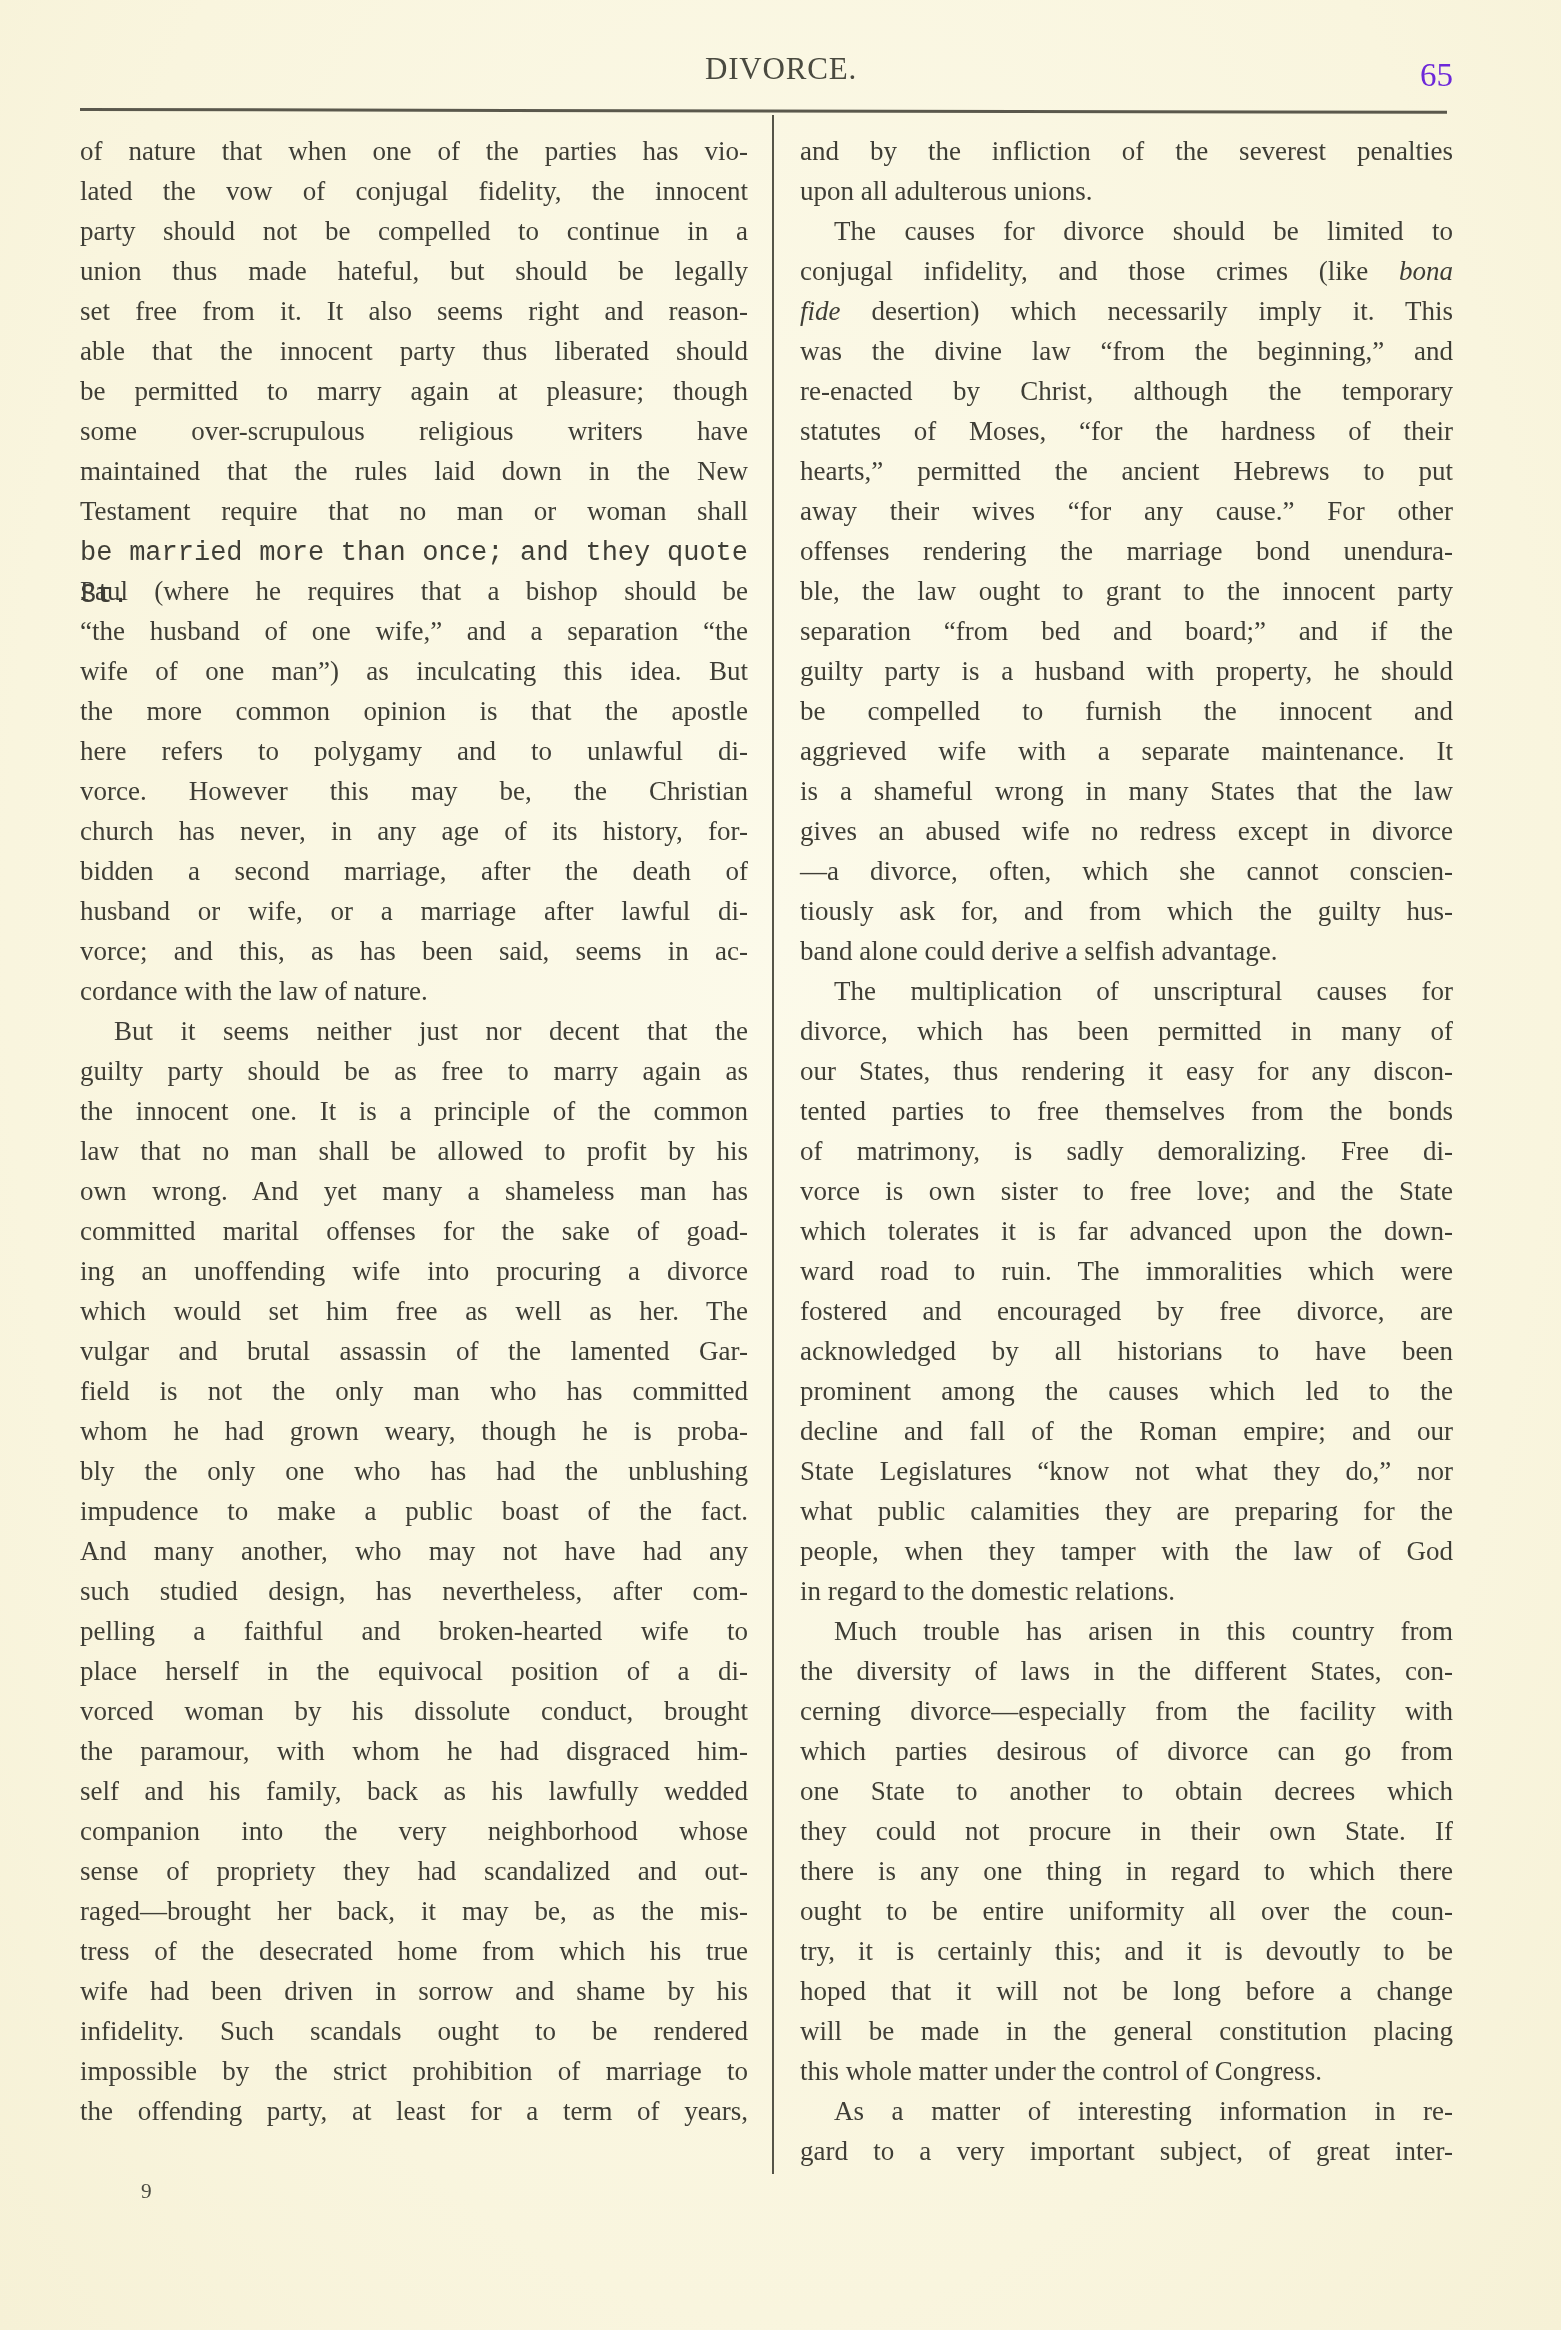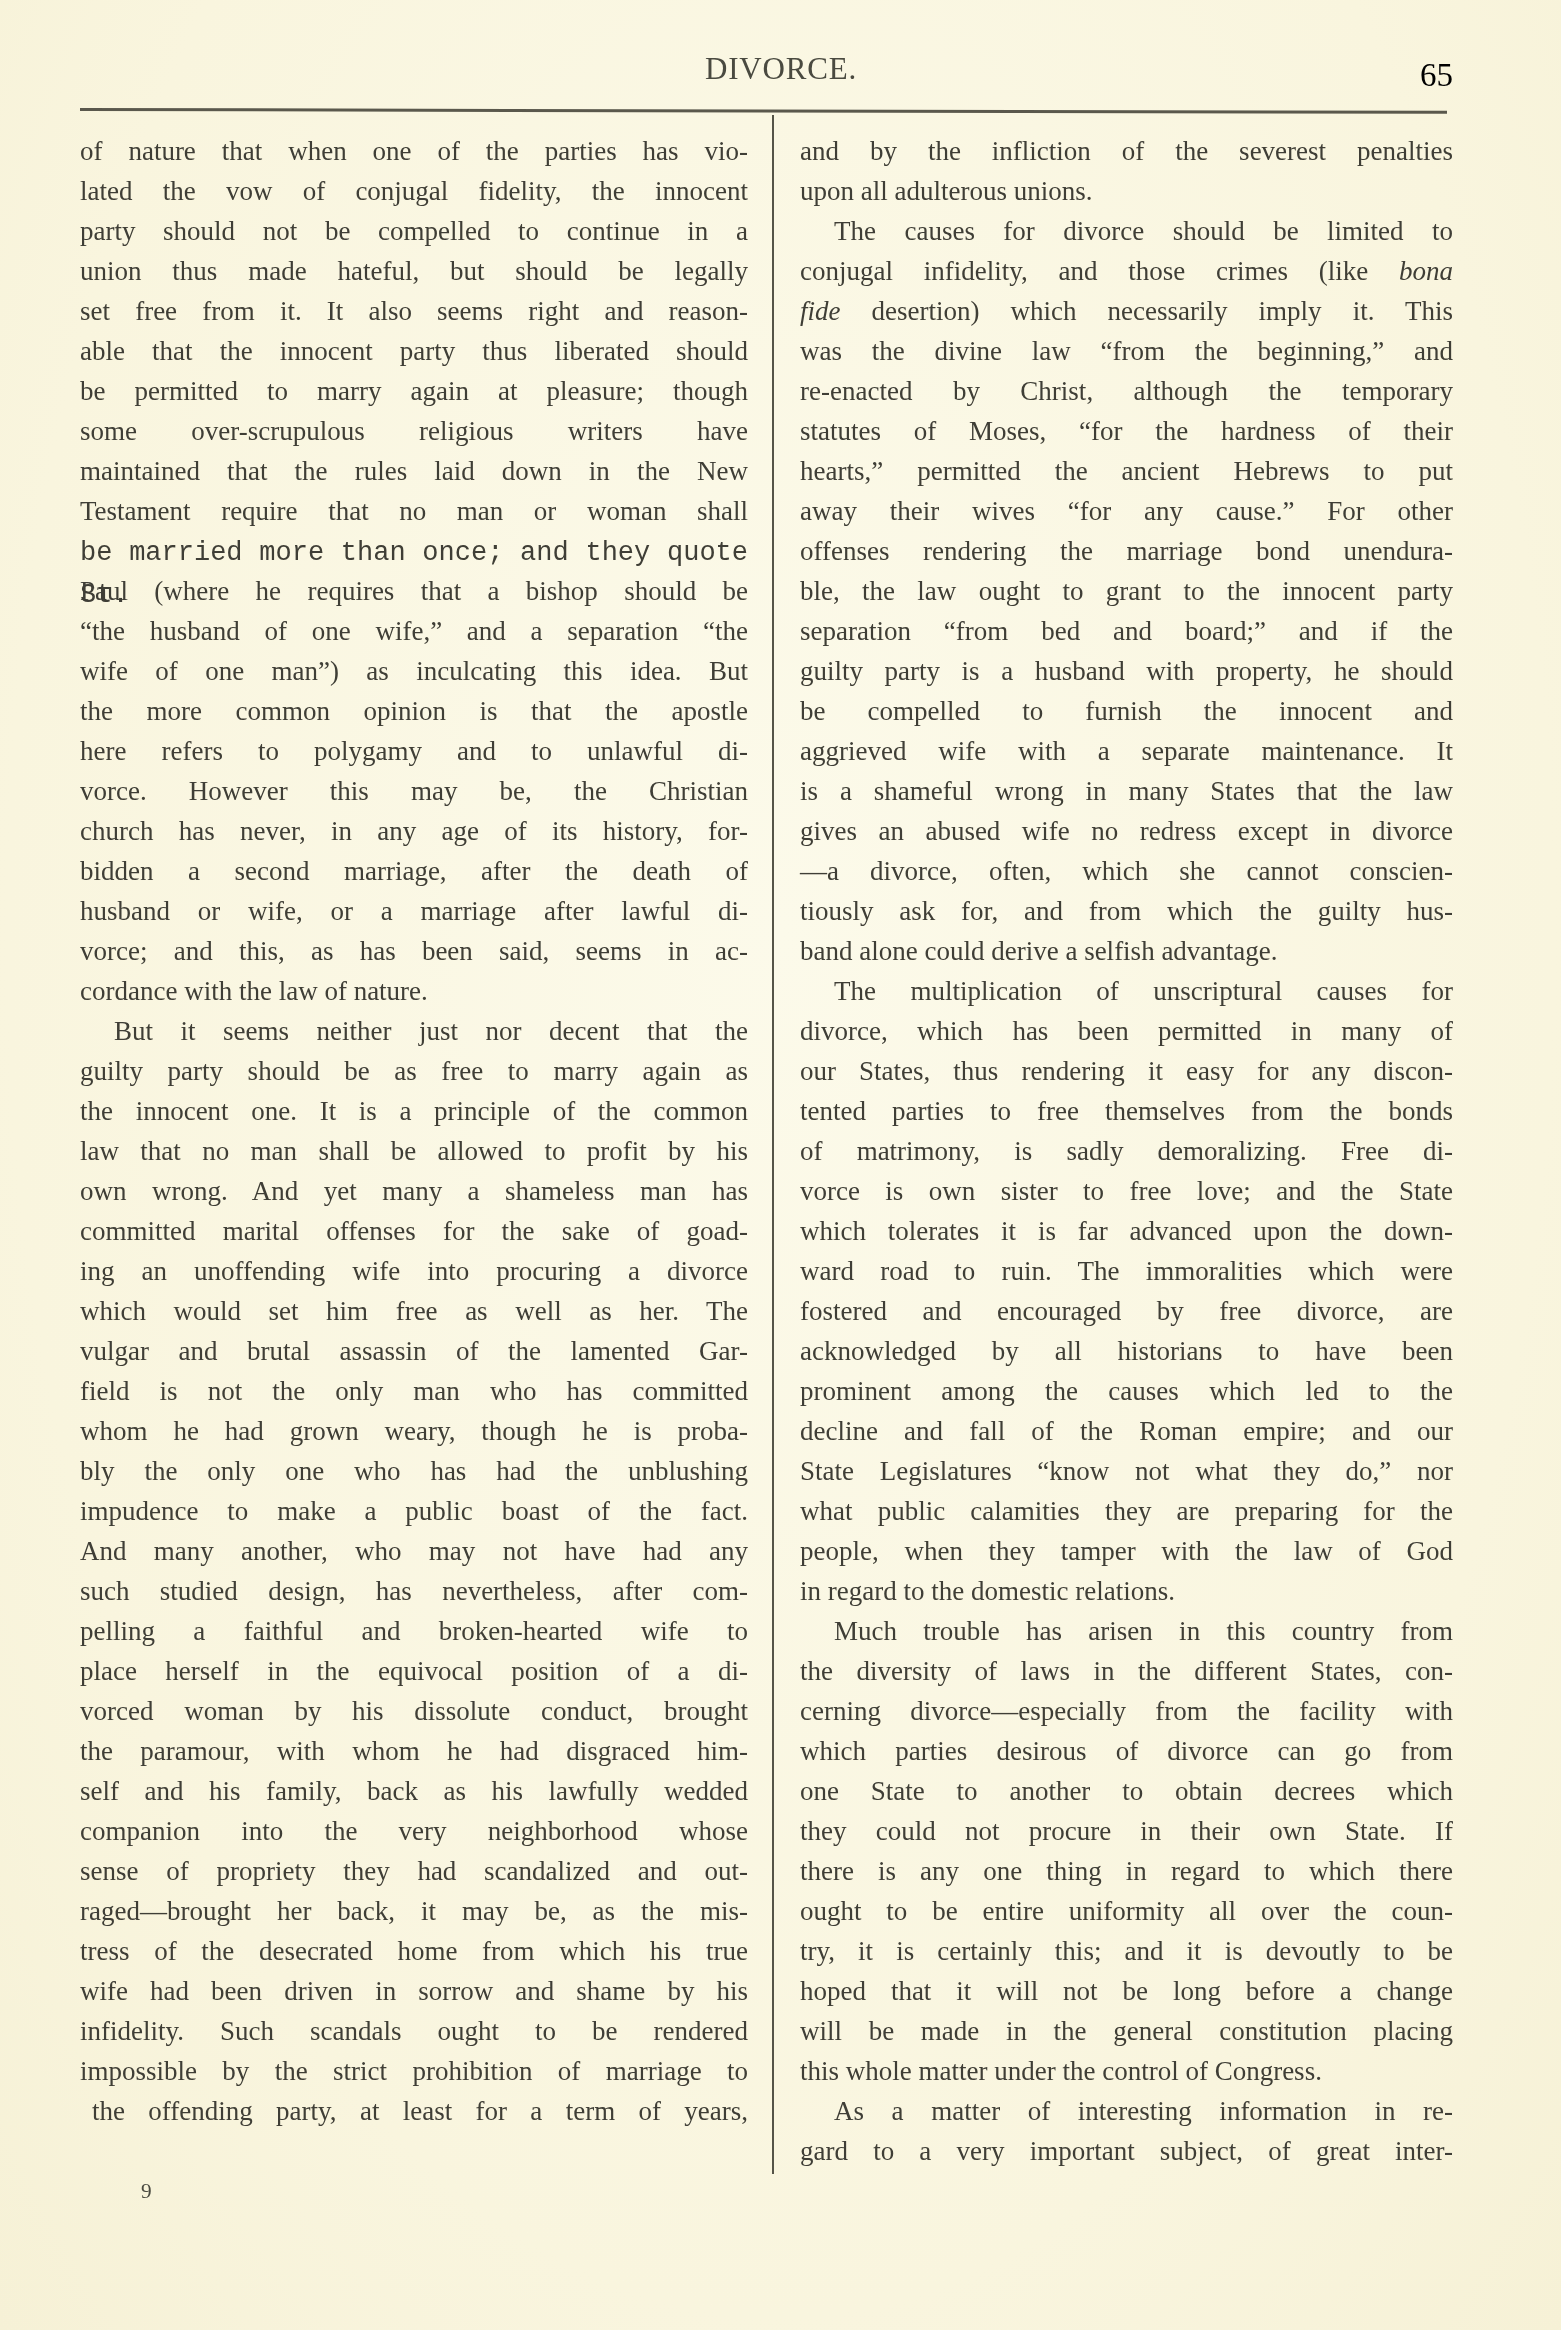--- a/index.html
+++ b/index.html
@@ -24,21 +24,21 @@
       text-align: center;
       font-size: 31px;
       letter-spacing: 0.8px;
       color: #4a4a40;
     }
     .page-number {
       position: absolute;
       top: 57px;
       left: 1420px;
       font-size: 33px;
-      color: #000000;
+      color: #6d28d9;
     }
     .head-rule {
       position: absolute;
       left: 80px;
       width: 1367px;
       top: 108px;
       height: 2.5px;
       background: #5a584c;
       transform: rotate(0.12deg);
       transform-origin: left center;
@@ -136,21 +136,21 @@
     <div class="line"><span style="white-space: normal;">vorced woman by his dissolute conduct, brought</span></div>
     <div class="line"><span style="white-space: normal;">the paramour, with whom he had disgraced him-</span></div>
     <div class="line"><span style="white-space: normal;">self and his family, back as his lawfully wedded</span></div>
     <div class="line"><span style="white-space: normal;">companion into the very neighborhood whose</span></div>
     <div class="line"><span style="white-space: normal;">sense of propriety they had scandalized and out-</span></div>
     <div class="line"><span style="white-space: normal;">raged—brought her back, it may be, as the mis-</span></div>
     <div class="line"><span style="white-space: normal;">tress of the desecrated home from which his true</span></div>
     <div class="line"><span style="white-space: normal;">wife had been driven in sorrow and shame by his</span></div>
     <div class="line"><span style="white-space: normal;">infidelity.  Such scandals ought to be rendered</span></div>
     <div class="line"><span style="white-space: normal;">impossible by the strict prohibition of marriage to</span></div>
-    <div class="line"><span style="white-space: normal; margin-left: 12px;">the offending party, at least for a term of years,</span></div>
+    <div class="line"><span style="white-space: normal;">the offending party, at least for a term of years,</span></div>
   </div>
 <div class="column col-right" id="col-right">
     <div class="line"><span style="white-space: normal;">and by the infliction of the severest penalties</span></div>
     <div class="line last"><span style="white-space: normal;">upon all adulterous unions.</span></div>
     <div class="line indent"><span style="white-space: normal;">The causes for divorce should be limited to</span></div>
     <div class="line" style="white-space: normal;"><span style="white-space: normal;">conjugal infidelity, and those crimes (like </span><span class="it" style="white-space: normal;">bona</span></div>
     <div class="line" style="white-space: normal;"><span class="it" style="white-space: normal;">fide</span><span style="white-space: normal;"> desertion) which necessarily imply it.  This</span></div>
     <div class="line"><span style="white-space: normal;">was the divine law “from the beginning,” and</span></div>
     <div class="line"><span style="white-space: normal;">re-enacted by Christ, although the temporary</span></div>
     <div class="line"><span style="white-space: normal;">statutes of Moses, “for the hardness of their</span></div>

